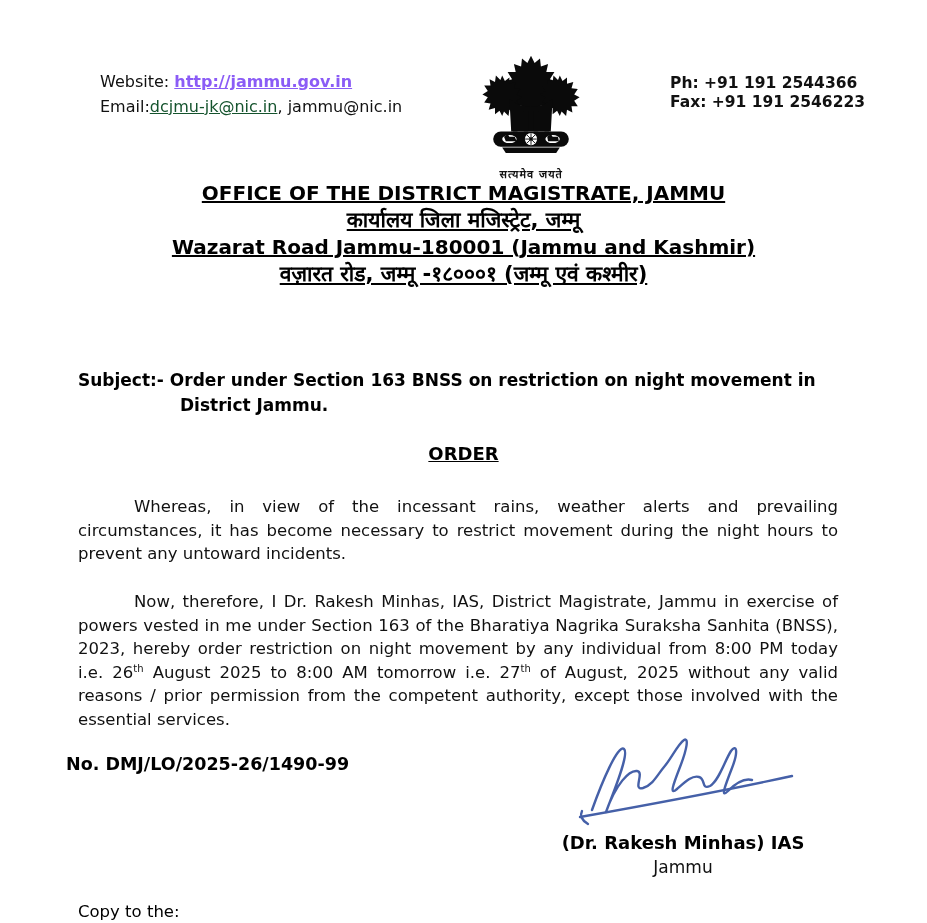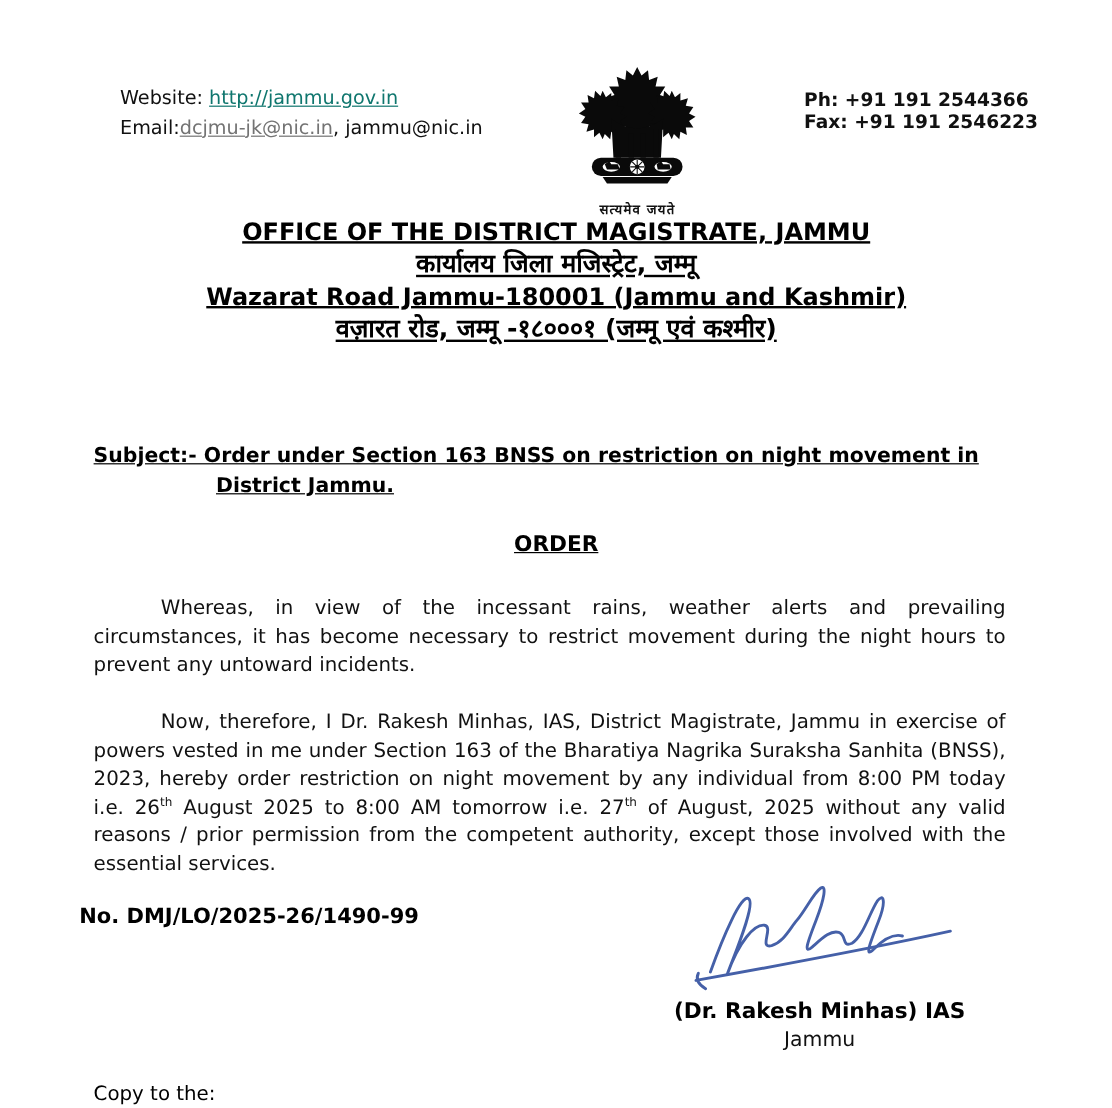--- a/index.html
+++ b/index.html
@@ -16,24 +16,24 @@
   
   .top-row {
     position:absolute; top:52px; left:0; right:0;
     display:flex; justify-content:space-between; align-items:flex-start;
   }
   .contact-left {
     margin-left:100px; margin-top:18px;
     font-size:16px; line-height:1.55; white-space:nowrap;
   }
   .contact-left .url {
-    font-weight:normal; text-decoration:underline; color:#0f766e;
+    font-weight:bold; text-decoration:underline; color:#8b5cf6;
   }
   .contact-left .mail-link {
-    color:#737373; text-decoration:underline;
+    color:#14532d; text-decoration:underline;
   }
   .emblem-wrap {
     width:150px; text-align:center; margin-top:0; margin-left:-10px;
   }
   .emblem-motto { font-size:11px; font-weight:bold; margin-top:-2px; letter-spacing:1px; }
   .contact-right {
     margin-right:62px; margin-top:22px;
     font-size:15.5px; font-weight:bold; line-height:1.23; white-space:nowrap;
   }
   
@@ -41,21 +41,21 @@
   .head-line {
     font-weight:bold; text-decoration:underline;
     font-size:20px; line-height:27px; color:#000;
   }
   .head-line.hindi { font-size:21px; }
   
   .subject {
     position:absolute; top:368px; left:78px; width:780px;
     font-weight:bold; font-size:17px; line-height:25px; color:#000;
   }
-  .subject .sline { text-decoration:underline; }
+  .subject .sline { }
   .subject .sline2 { display:block; margin-left:102px; }
   
   .order-heading {
     position:absolute; top:443px; left:0; right:0;
     text-align:center; font-weight:bold; font-size:18px;
     text-decoration:underline; color:#000;
   }
   
   .para {
     position:absolute; left:78px; width:760px;

